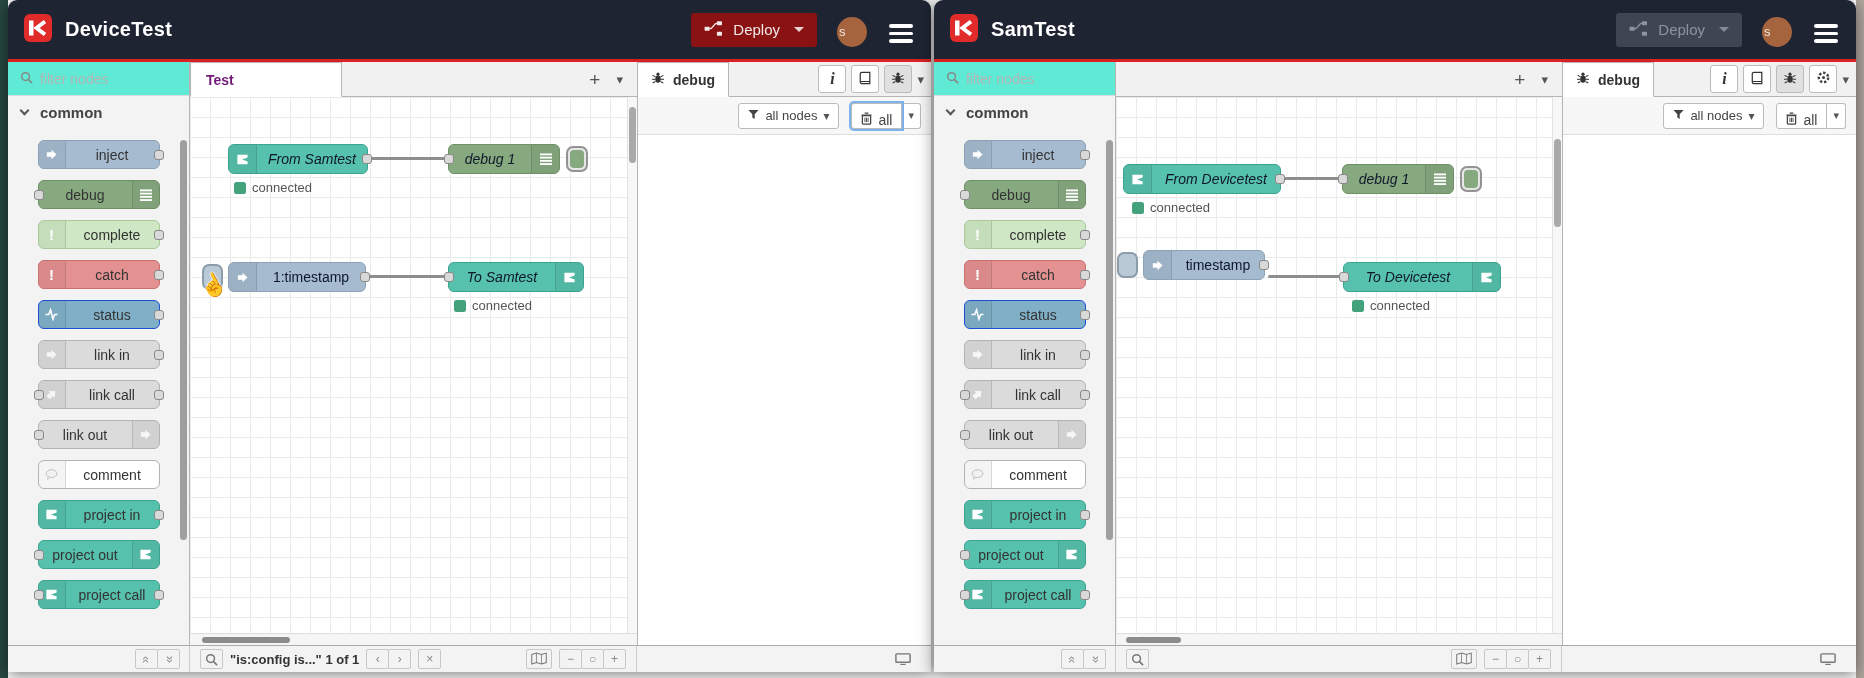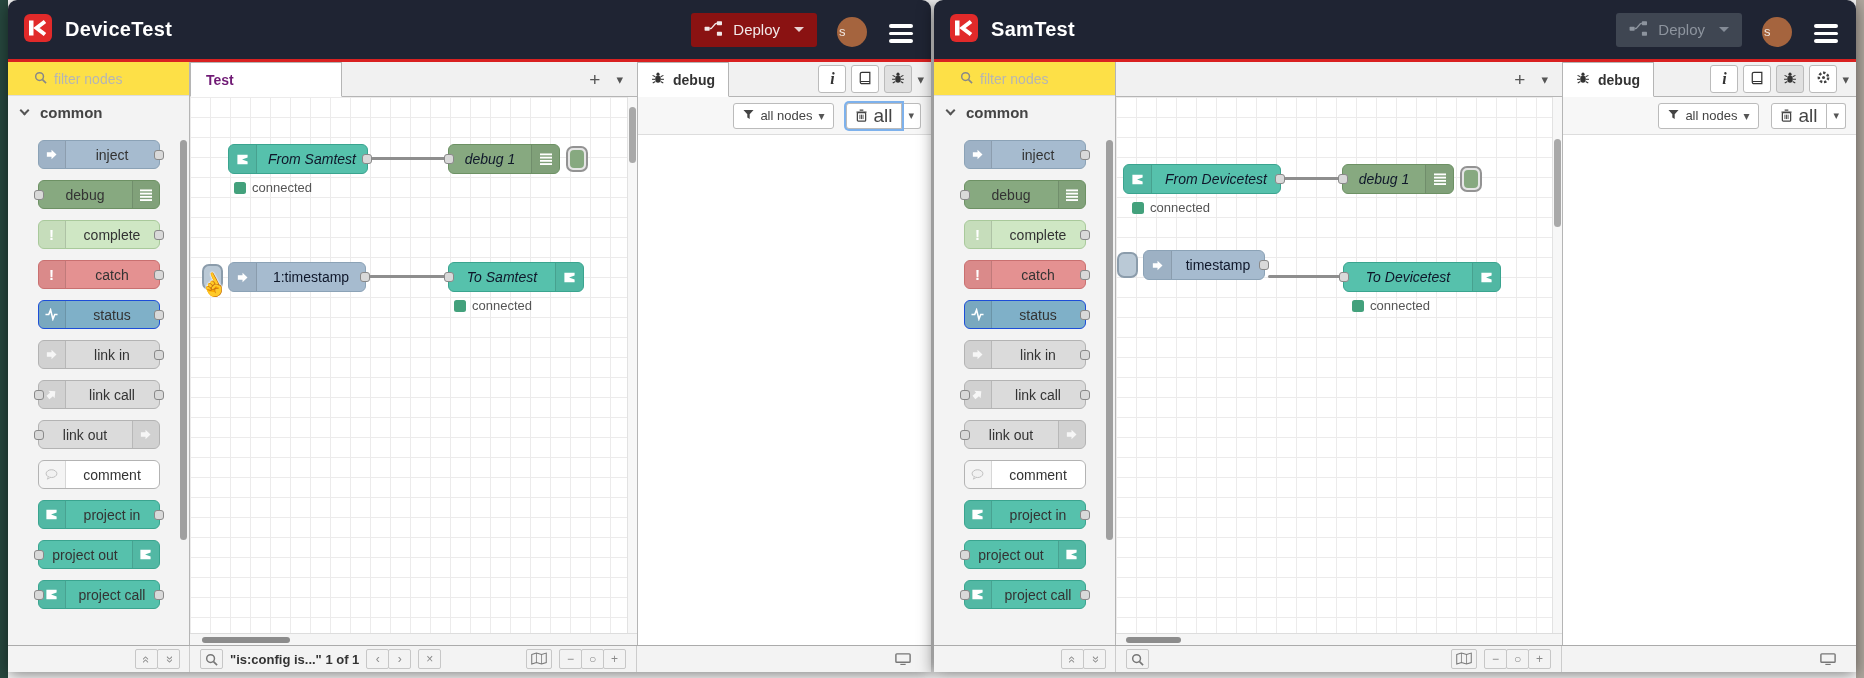--- a/index.html
+++ b/index.html
@@ -27,22 +27,22 @@
             border-top:5px solid currentColor;margin-left:4px;opacity:.9}
   .avatar{width:30px;height:30px;border-radius:50%;background:#a5643e;position:relative;flex:none;cursor:pointer}
   .avatar span{position:absolute;left:2px;top:7px;color:#f1e7e0;font-size:13px}
   .burger{display:flex;flex-direction:column;gap:4px;background:none;border:none;cursor:pointer;padding:4px 2px}
   .burger i{display:block;width:24px;height:3.5px;background:#fff;border-radius:2px}
 
   
   .main{flex:1;display:flex;min-height:0}
   .palette{width:182px;flex:none;border-right:1px solid #b5b5b5;background:#f3f3f3;
            display:flex;flex-direction:column;position:relative}
-  .psearch{height:34px;background:#fde047;border-bottom:1px solid #ddd;display:flex;align-items:center;
-           gap:7px;padding:0 26px;flex:none}
+  .psearch{height:34px;background:#5eead4;border-bottom:1px solid #ddd;display:flex;align-items:center;
+           gap:7px;padding:0 12px;flex:none}
   .psearch input{border:none;outline:none;font-size:14px;color:#777;width:118px;background:transparent}
   .psearch input::placeholder{color:#b5b5b5}
   .pcat{height:32px;display:flex;align-items:center;gap:12px;padding:0 13px;font-weight:700;
         color:#444;font-size:15px;flex:none}
   .chev{width:7px;height:7px;border-left:2px solid #555;border-bottom:2px solid #555;
         transform:rotate(-45deg);margin-top:-3px}
   .pscroll{flex:1;padding-top:12px;display:flex;flex-direction:column;align-items:center;gap:11px;overflow:hidden}
   .pthumb{position:absolute;right:2px;top:78px;height:400px;width:7px;background:#9f9f9f;border-radius:4px;cursor:pointer}
 
   .pnode{position:relative;width:122px;height:29px;border-radius:6px;display:flex;align-items:center;
@@ -111,21 +111,21 @@
   .abtn{width:28px;height:28px;border:1px solid #bbb;background:#fff;border-radius:3px;
         display:flex;align-items:center;justify-content:center;cursor:pointer;color:#333}
   .abtn.active{background:#e0e0e0}
   .abtn .seri{font-family:"Liberation Serif",serif;font-style:italic;font-weight:700;font-size:16px}
   .dfilter{height:38px;background:#f7f7f7;border-bottom:1px solid #ddd;display:flex;align-items:center;
            justify-content:flex-end;gap:12px;padding:0 10px;flex:none}
   .dbtn{height:26px;border:1px solid #bbb;background:#fff;border-radius:3px;color:#444;font-size:13px;
         display:inline-flex;align-items:center;gap:6px;padding:0 9px;cursor:pointer}
   .clearwrap{display:flex;align-items:stretch;height:26px}
   .clearwrap .seg1{border:1px solid #bbb;border-radius:3px 0 0 3px;background:#fff;display:inline-flex;
-                   align-items:center;gap:6px;padding:0 9px;font-size:19px;color:#444;cursor:pointer}
+                   align-items:flex-end;gap:6px;padding:0 9px;font-size:14px;color:#444;cursor:pointer}
   .clearwrap .seg1.focus{box-shadow:0 0 0 2px #7db1ec;position:relative;z-index:1}
   .clearwrap .seg2{border:1px solid #bbb;border-left:none;border-radius:0 3px 3px 0;background:#fff;
                    display:inline-flex;align-items:center;padding:0 6px;color:#555;cursor:pointer;font-size:11px}
   .dcaret{color:#555;font-size:12px}
   .dbody{flex:1;background:#fff}
 
   
   .footer{height:27px;border-top:1px solid #ababab;background:#f3f3f3;display:flex;align-items:center;flex:none}
   .fpal{width:182px;flex:none;border-right:1px solid #ccc;display:flex;justify-content:flex-end;
         align-items:center;padding-right:9px;height:100%}

